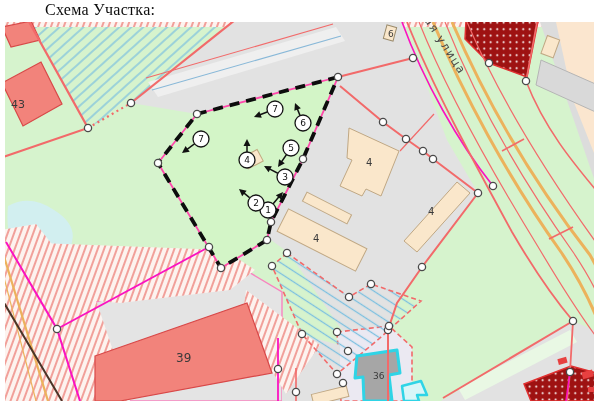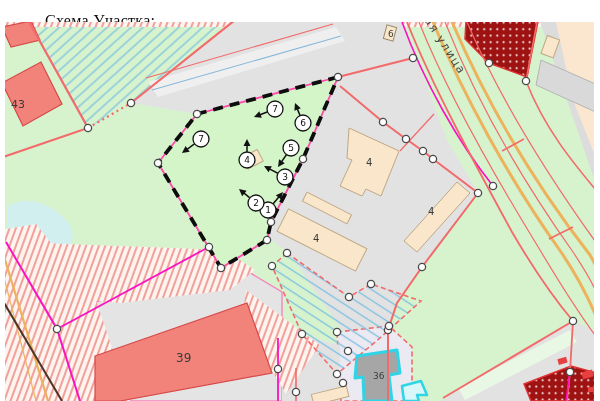--- a/index.html
+++ b/index.html
@@ -1,18 +1,18 @@
 <!DOCTYPE html>
 <html style="--base-green: #d6f3cd; --parcel-green: #d3f5c7; --gray-area: #e2e2e2; --building-beige: #fae7cb; --building-red: #f2837b; --building-darkred: #9e1212; --cadastral-red: #f26a6a; --magenta: #fb12c1; --orange-road: #ecb25c; --boundary-black: #0d0d0d; --boundary-pink: #ff49ac; --hatch-blue: #7cc0e0; --hatch-red: #ef8b84; --pond-blue: #d2eff0; --cyan-building: #2fd4e6; --peach: #fbe6cf; --lavender-parcel: #ebe9f2;"><head>
 <meta charset="utf-8">
 <style>
   html,body{margin:0;padding:0;}
   body{width:600px;height:401px;background:#ffffff;position:relative;overflow:hidden;
        font-family:"DejaVu Sans",sans-serif;}
-  .title{position:absolute;left:45px;top:12px;font-family:"Liberation Serif","DejaVu Serif",serif;
+  .title{position:absolute;left:45px;top:1px;font-family:"Liberation Serif","DejaVu Serif",serif;
          font-size:16px;color:#0d0d0d;letter-spacing:.3px;}
   #map-svg{position:absolute;left:0;top:0;}
   .maplabel{font-family:"DejaVu Sans",sans-serif;fill:#3a3a3a;}
   .street-label{font-family:"DejaVu Sans",sans-serif;fill:#4a4a4a;letter-spacing:1.5px;}
   .vtx{fill:#ffffff;stroke:#4a4a4a;stroke-width:1.3;}
   .spt circle{fill:#ffffff;stroke:#151515;stroke-width:1.3;}
   .spt text{font-size:9px;fill:#111;text-anchor:middle;font-family:"DejaVu Sans",sans-serif;}
   .spt line{stroke:#111;stroke-width:1.5;}
   .spt .head{fill:#111;stroke:none;}
   .rl{stroke:var(--cadastral-red);fill:none;}

